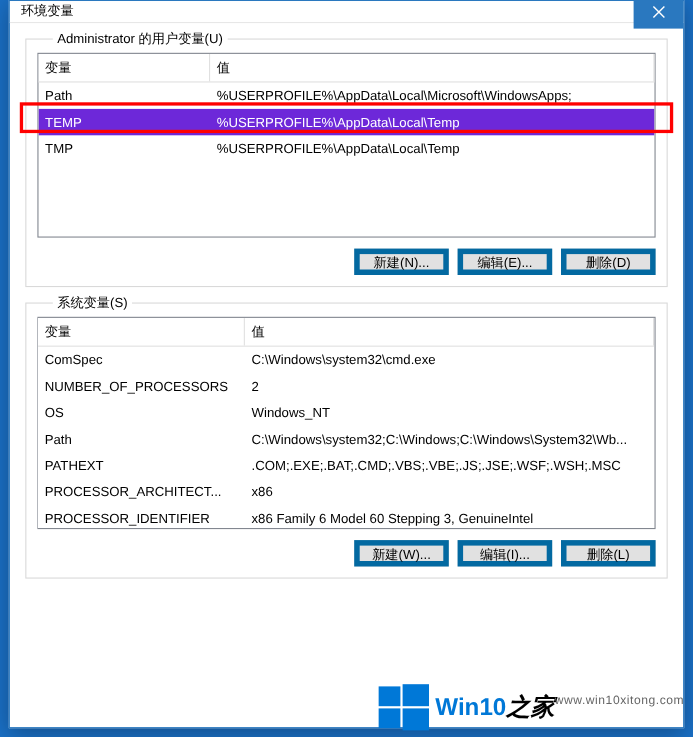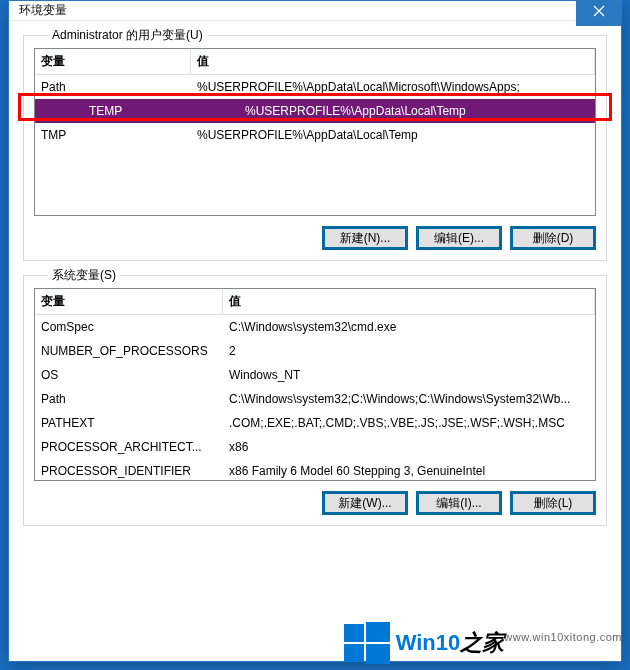--- a/index.html
+++ b/index.html
@@ -63,28 +63,27 @@
   .lv-header {
     display: flex;
     background: #fff;
     border-bottom: 1px solid #e0e0e0;
     position: sticky; top: 0;
   }
   .lv-header-cell {
     padding: 4px 6px;
     font-size: 12px;
     border-right: 1px solid #e0e0e0;
-    font-weight: bold;
   }
   .lv-row {
     display: flex;
     padding: 3px 0;
     line-height: 18px;
   }
-  .lv-row.selected { background: #701a75; color: #fff; padding-left: 48px; }
+  .lv-row.selected { background: #6d28d9; color: #fff; }
   .lv-cell {
     padding: 0 6px;
     white-space: nowrap;
     overflow: hidden;
     text-overflow: ellipsis;
     font-size: 12px;
   }
   .col-var-user { width: 156px; flex-shrink: 0; }
   .col-val-user { flex: 1; }
   .col-var-sys  { width: 188px; flex-shrink: 0; }
@@ -96,21 +95,21 @@
   }
   .button-row {
     display: flex;
     justify-content: flex-end;
     gap: 8px;
     margin-top: 10px;
   }
   .btn {
     min-width: 86px;
     height: 24px;
-    border: 3px solid #0369a1;
+    border: 5px solid #0369a1;
     background: #e1e1e1;
     font-size: 12px;
     font-family: inherit;
     cursor: pointer;
     padding: 0 10px;
   }
   ::-webkit-scrollbar { width: 17px; background: #f0f0f0; }
   ::-webkit-scrollbar-thumb { background: #cdcdcd; }
   ::-webkit-scrollbar-button { background: #f0f0f0; height: 17px; border: 1px solid #ddd;}
   

